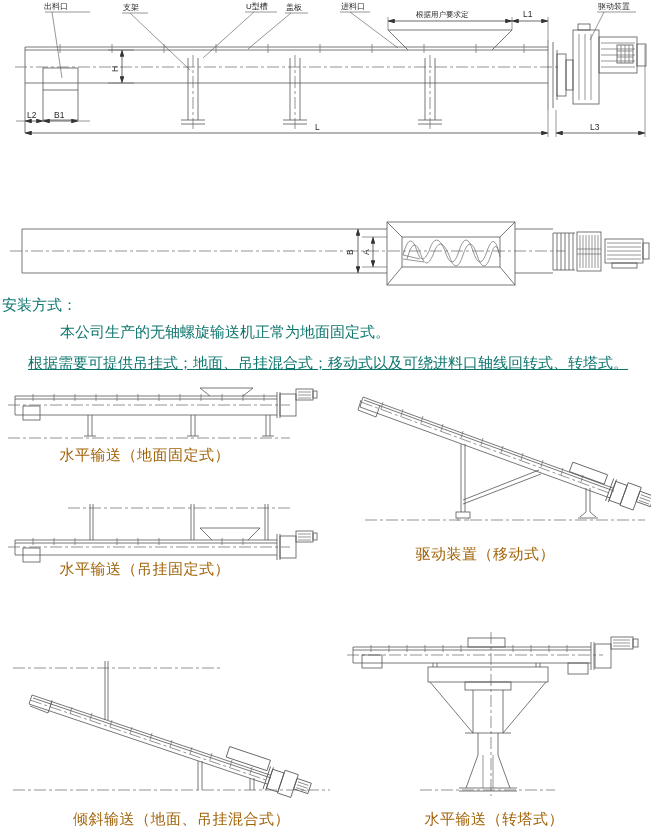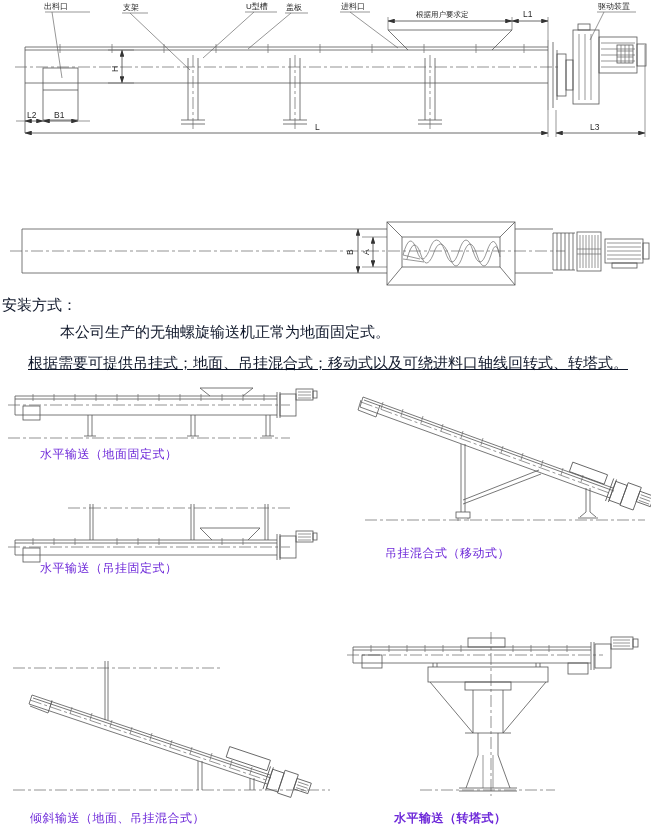--- a/index.html
+++ b/index.html
@@ -4,22 +4,22 @@
 <style>
   html,body{margin:0;padding:0;background:#fff;}
   body{width:651px;height:833px;position:relative;overflow:hidden;
        font-family:"Liberation Serif","DejaVu Serif",serif;color:#1c1c1c;}
   svg{position:absolute;left:0;top:0;}
   svg text{font-family:"Liberation Sans","DejaVu Sans",sans-serif;fill:#2a2a2a;}
   .ln{stroke:#555;stroke-width:.8;fill:none;}
   .ln2{stroke:#6a6a6a;stroke-width:.7;fill:none;}
   .cl{stroke:#666;stroke-width:.7;fill:none;stroke-dasharray:12 3 3 3;}
   .dim{stroke:#444;stroke-width:.8;fill:none;}
-  .cap{position:absolute;font-size:12px;letter-spacing:.5px;text-align:left;color:#6d28d9;}
-  .para{position:absolute;font-size:15px;color:#0f172a;white-space:nowrap;}
+  .cap{position:absolute;font-size:15px;letter-spacing:.5px;text-align:right;color:#a16207;}
+  .para{position:absolute;font-size:15px;color:#0f766e;white-space:nowrap;}
   .lbl{font-size:8px;}
   .dlbl{font-size:8.5px;}
 </style>
 </head>
 <body>
 
 <svg width="651" height="152" viewBox="0 0 651 152" style="top:0;left:0;">
   <defs>
     <marker id="arr" markerWidth="9" markerHeight="6" refX="8.5" refY="3" orient="auto-start-reverse">
       <path d="M0,0 L9,3 L0,6 Z" fill="#333"></path>
@@ -206,21 +206,21 @@
   </g>
   <g transform="translate(271,98) rotate(20)">
     <path class="ln" d="M0,-8 L0,16 M3,-8 L3,16"></path>
     <rect class="ln" x="3" y="-6" width="12" height="20"></rect>
     <rect class="ln" x="15" y="-9" width="14" height="24"></rect>
     <rect class="ln" x="29" y="-5" width="15" height="11"></rect>
     <path class="ln2" d="M31,-2 L42,-2 M31,1 L42,1 M31,4 L42,4"></path>
   </g>
   <path class="cl" d="M25,132 L305,132"></path>
 </svg>
-<div class="cap" style="top:545px;left:385px;width:170px;">吊挂混合式（移动式）</div>
+<div class="cap" style="top:545px;left:385px;width:170px;">驱动装置（移动式）</div>
 
 <svg width="345" height="150" viewBox="0 0 345 150" style="top:650px;left:0;">
   <path class="cl" d="M13,18 L220,18"></path>
   <g>
     <path class="ln" d="M105,11 L105,70 M108,11 L108,70"></path>
   </g>
   <g>
     <path class="ln" d="M32,45 L270,125 M33,48 L271,128 M29,54 L267,134 M32,45 L29,54"></path>
     <path class="cl" d="M30,50 L269,131"></path>
     <path class="ln2" d="M52,50 L50,57 M72,57 L70,64 M92,63 L90,70 M112,70 L110,77 M132,77 L130,84 M152,83 L150,90 M172,90 L170,97 M192,97 L190,104 M212,103 L210,110 M232,110 L230,117 M252,117 L250,124"></path>
@@ -260,13 +260,13 @@
   </g>
   <g>
     <path class="ln" d="M88,33 L88,37 M92,33 L92,37 M191,33 L191,37 M195,33 L195,37"></path>
     <rect class="ln" x="83" y="37" width="120" height="15"></rect>
     <rect class="ln" x="120" y="52" width="46" height="8"></rect>
     <path class="ln" d="M85,52 L128,103 M201,52 L158,103 M128,60 L128,103 M158,60 L158,103 M120,103 L166,103 M133,103 L133,125 M153,103 L153,125 M133,125 L121,158 M153,125 L165,158 M114,158 L172,158 M114,161 L172,161"></path>
     <path class="ln2" d="M138,125 L138,158 M148,125 L148,158"></path>
   </g>
   <path class="cl" d="M75,160 L210,160"></path>
 </svg>
-<div class="cap" style="top:810px;left:394px;width:160px;font-weight:bold;">水平输送（转塔式）</div>
+<div class="cap" style="top:810px;left:404px;width:160px;">水平输送（转塔式）</div>
 
 </body></html>

